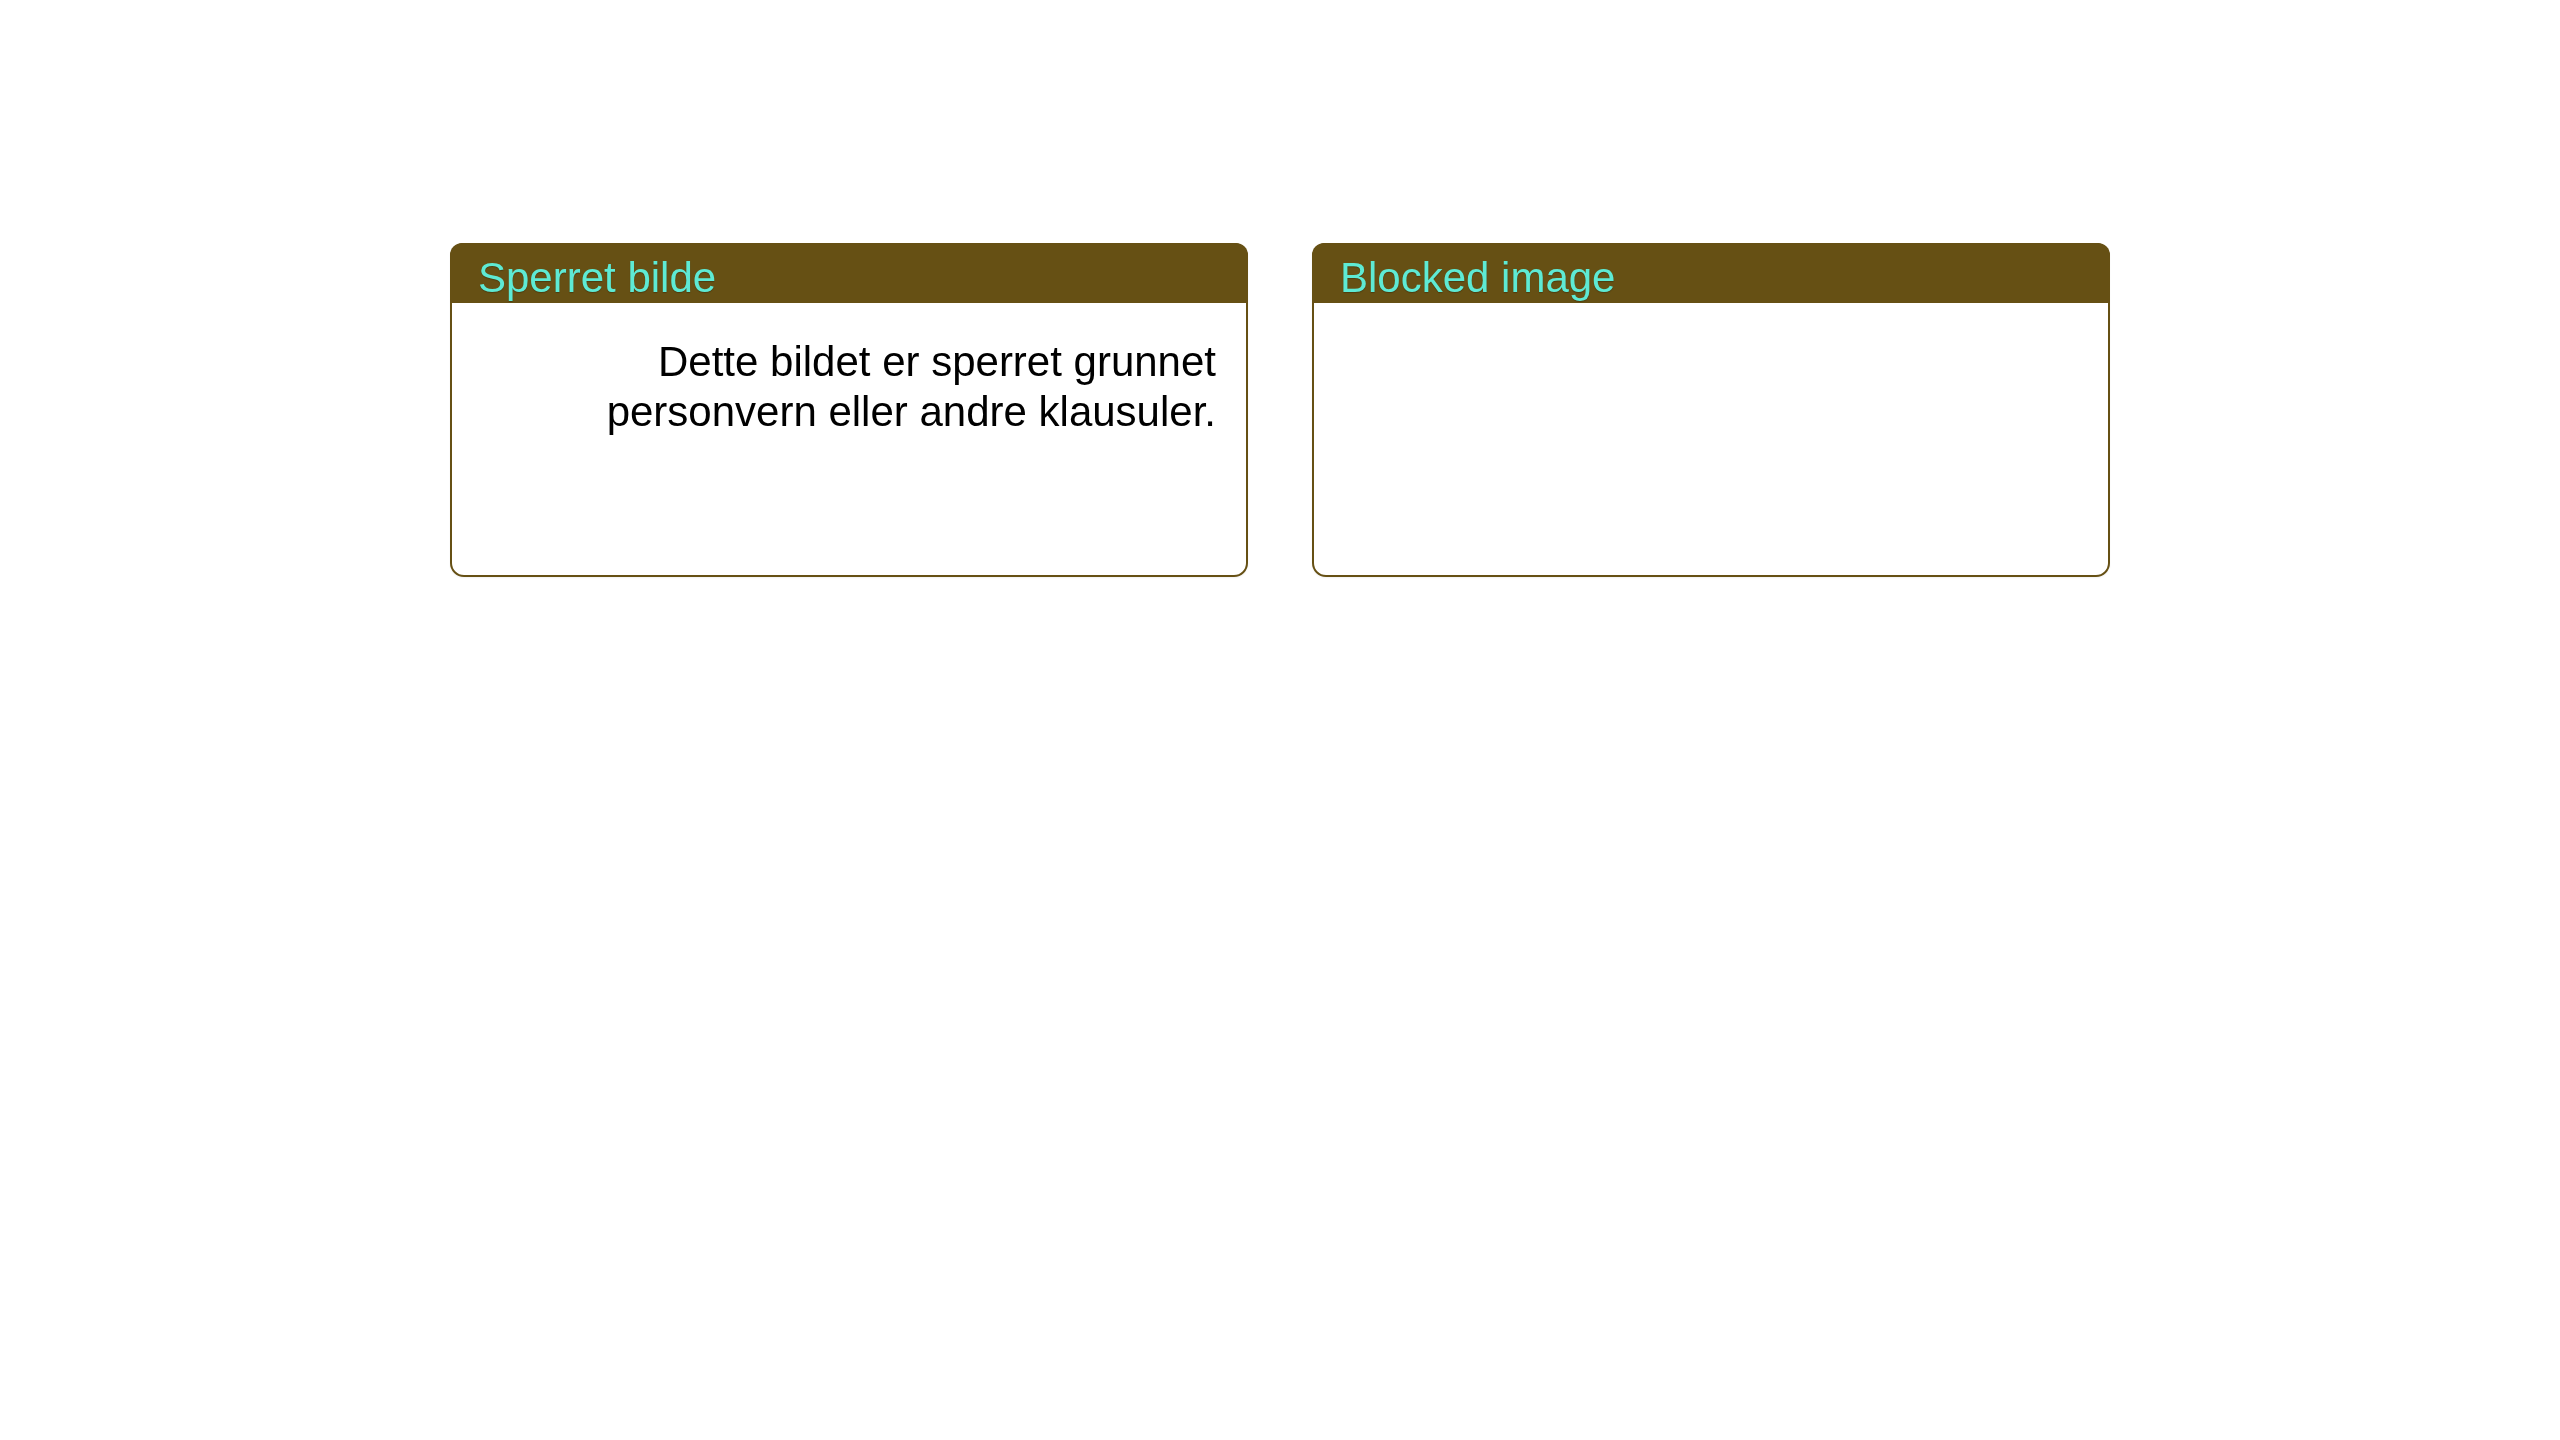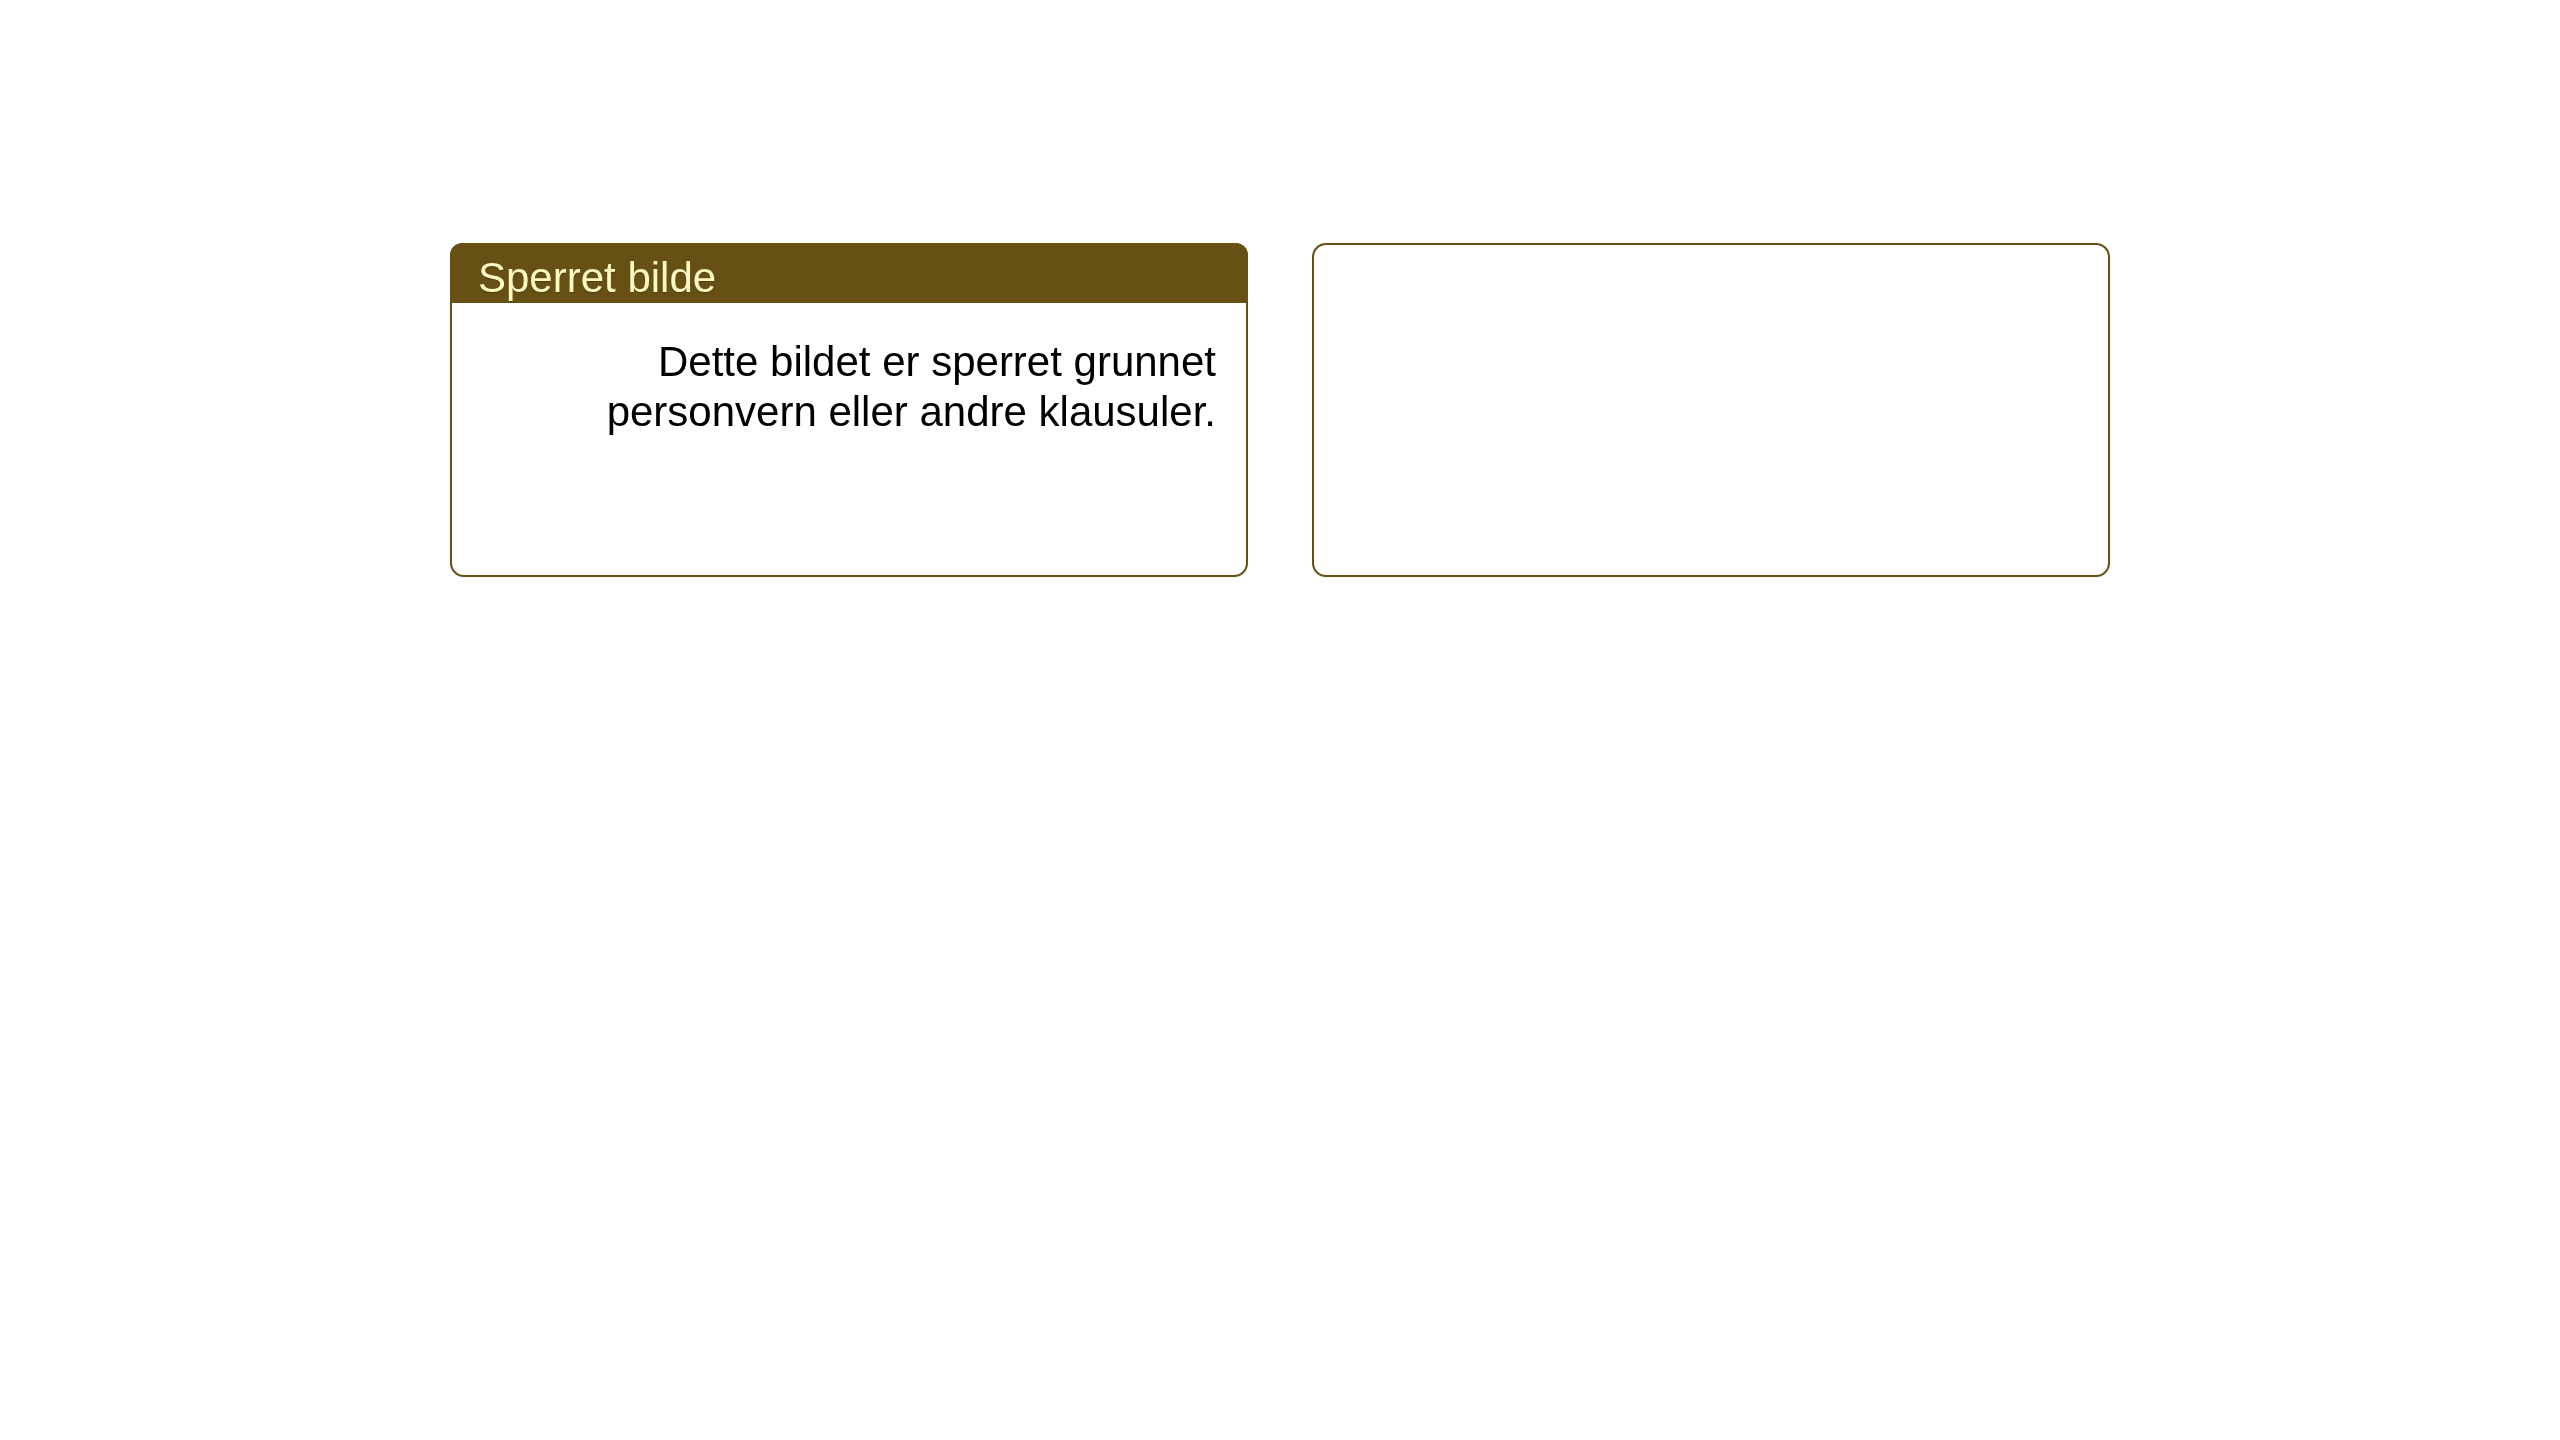--- a/index.html
+++ b/index.html
@@ -32,21 +32,21 @@
     margin: -2px -2px 0 -2px;
     height: 60px;
     box-sizing: border-box;
     background: #665014;
     border-radius: 12px 12px 0 0;
     display: flex;
     align-items: center;
     padding: 10px 24px 0 28px;
   }
   .notice-title {
-    color: #fef9c3;
+    color: #5eead4;
     font-size: 42px;
     line-height: 1;
     white-space: nowrap;
     text-shadow: 0 1px 1px rgba(0,0,0,0.25);
   }
   .notice-body {
     padding: 34px 30px 0 28px;
     color: #000000;
     font-size: 42px;
     line-height: 50px;
@@ -61,15 +61,18 @@
 
   <div class="notice-card left">
     <div class="notice-header">
       <span class="notice-title">Sperret bilde</span>
     </div>
     <div class="notice-body">Dette bildet er sperret grunnet
 personvern eller andre klausuler.</div>
   </div>
 
   <div class="notice-card right">
+    <div class="notice-header">
+      <span class="notice-title">Blocked image</span>
+    </div>
   </div>
 
 </div>
 
 </body></html>

